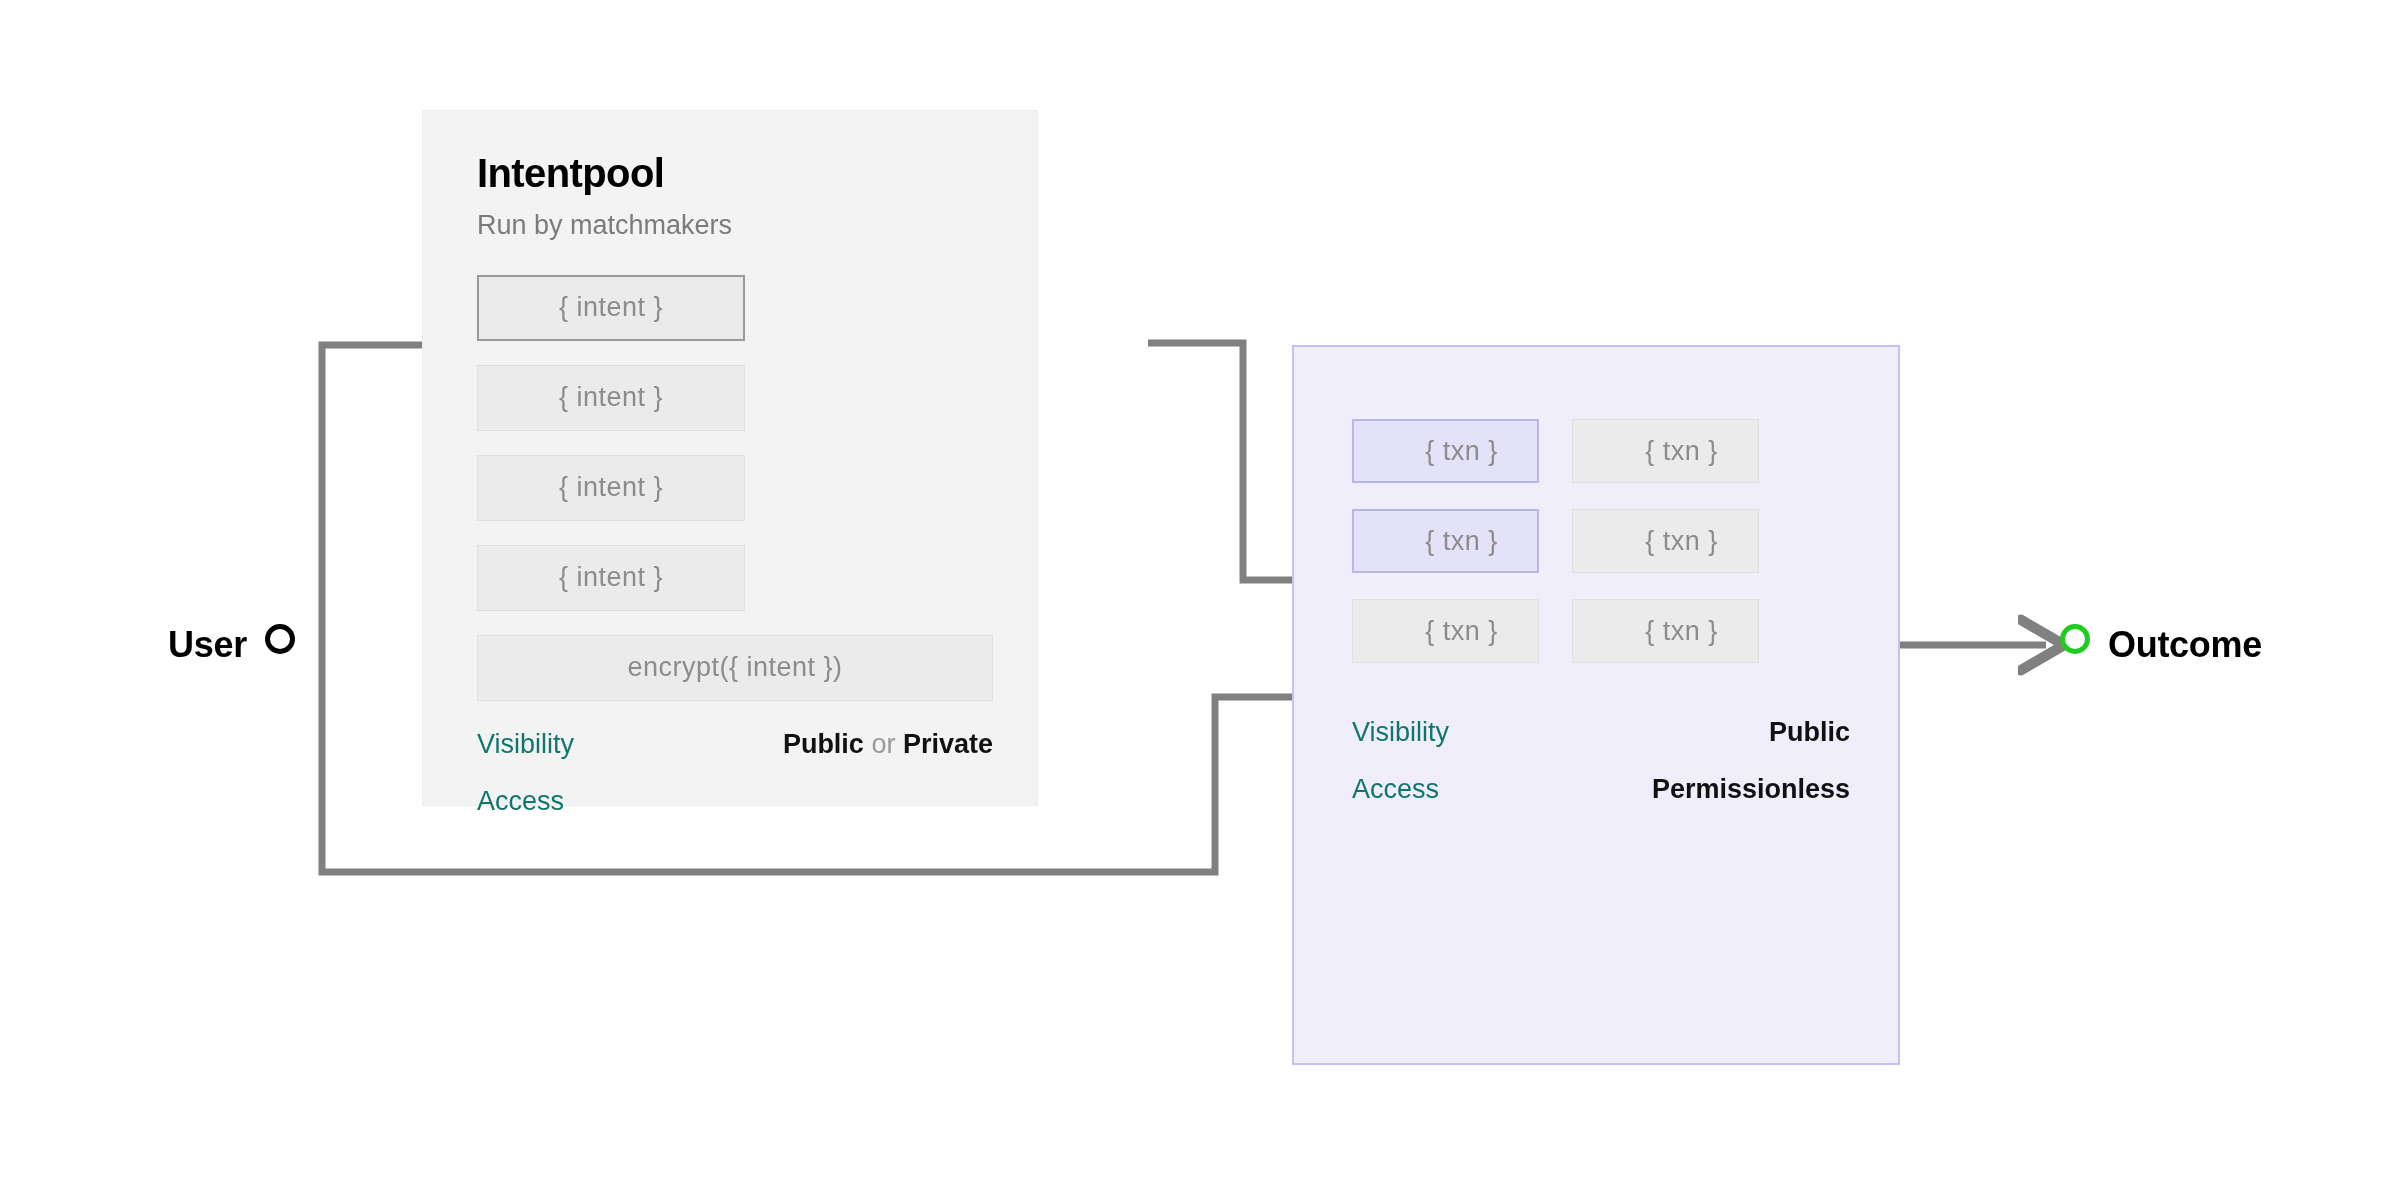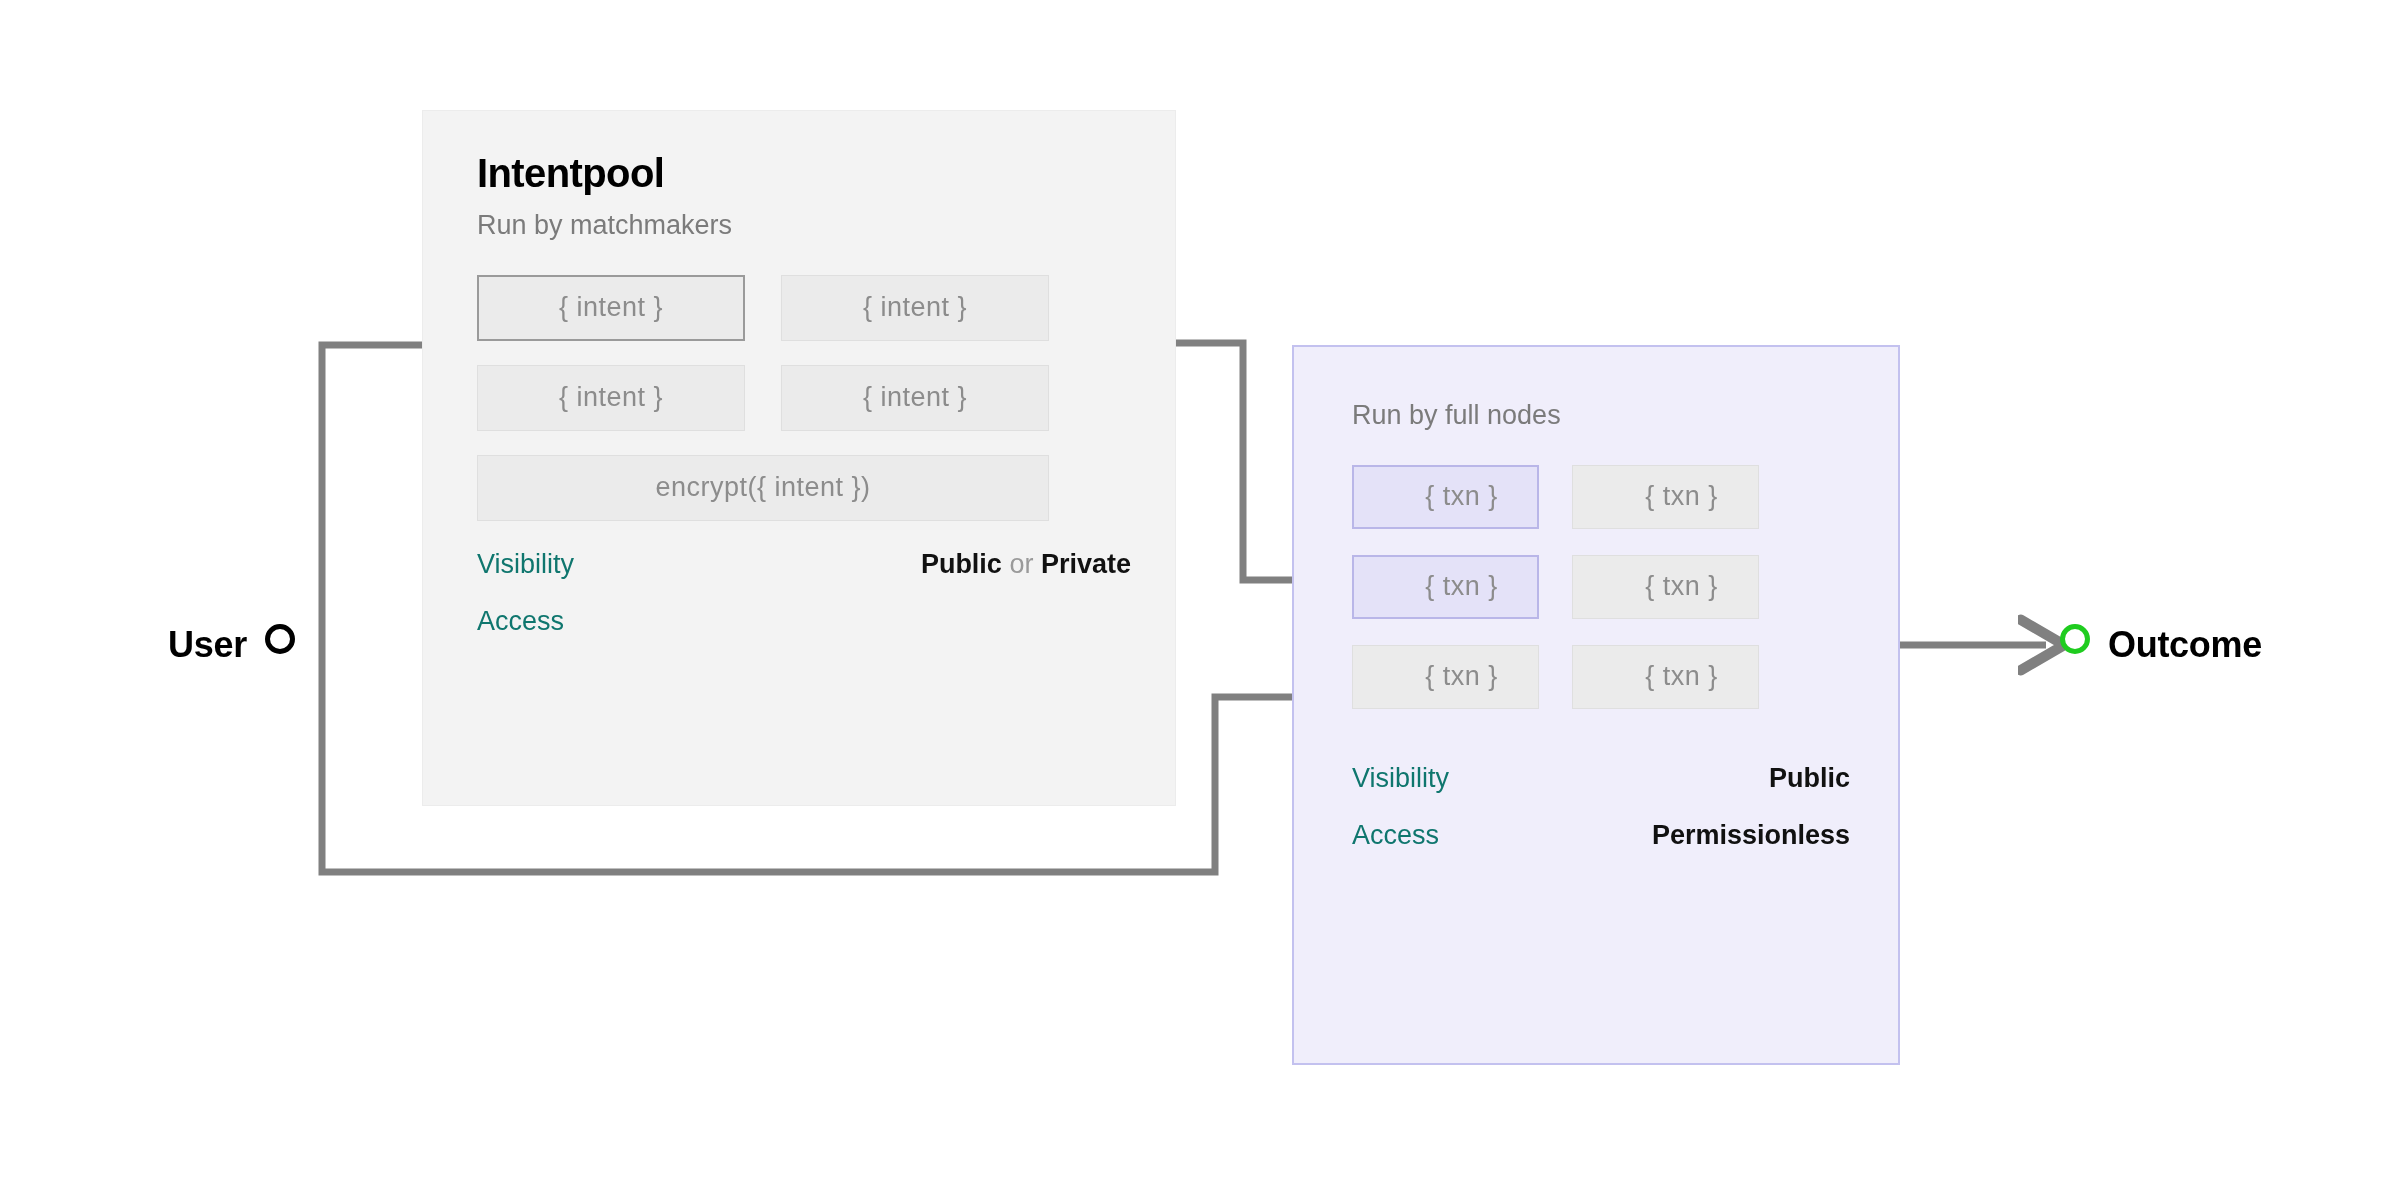--- a/index.html
+++ b/index.html
@@ -28,21 +28,21 @@
   }
 
   
   .panel {
     position: absolute;
     box-sizing: border-box;
   }
   .panel-intentpool {
     left: 422px;
     top: 110px;
-    width: 754px;
+    width: 616px;
     height: 696px;
     background: #f3f3f3;
     border: 1px solid #ececec;
     padding-left: 15px;
   }
   .panel-mempool {
     left: 1292px;
     top: 345px;
     width: 608px;
     height: 720px;
@@ -234,21 +234,20 @@
         </div>
         <div class="attr-row">
           <span class="attr-label">Access</span>
         </div>
       </div>
     </div>
   </div>
 
   <div class="panel panel-mempool">
     <div class="panel-inner">
-      <p class="panel-subtitle">Run by full nodes</p>
 
       <div class="box-grid">
         <div class="item-box txn-box is-active">{ txn }</div>
         <div class="item-box txn-box last-col">{ txn }</div>
         <div class="item-box txn-box is-active">{ txn }</div>
         <div class="item-box txn-box last-col">{ txn }</div>
         <div class="item-box txn-box">{ txn }</div>
         <div class="item-box txn-box last-col">{ txn }</div>
       </div>
 

